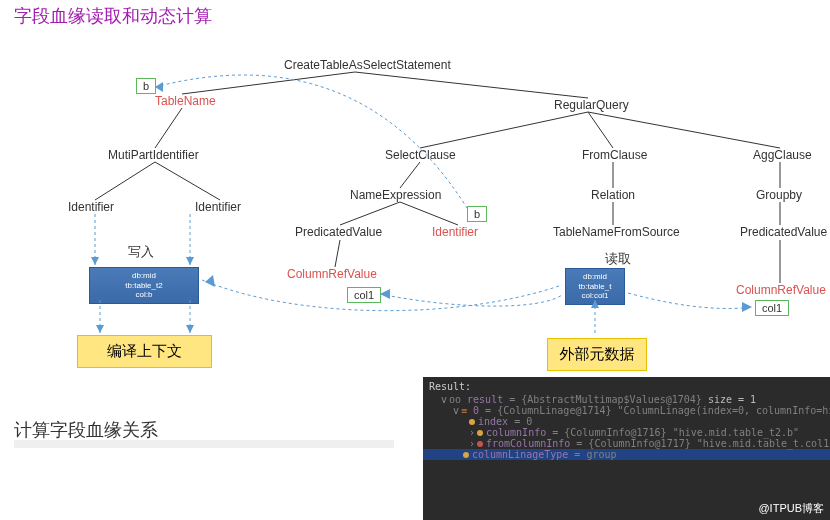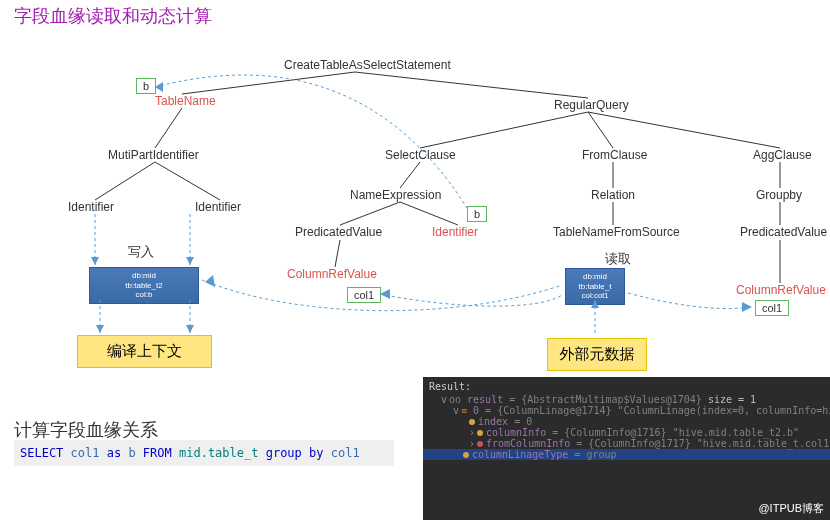--- a/index.html
+++ b/index.html
@@ -133,21 +133,20 @@
   <line class="dashed" x1="190" y1="300" x2="190" y2="333"></line>
   <polygon class="arrow" points="190,333 186,325 194,325"></polygon>
 
   <line class="dashed" x1="595" y1="300" x2="595" y2="336"></line>
   <polygon class="arrow" points="595,300 591,308 599,308"></polygon>
 </svg>
 
 <div class="subtitle">计算字段血缘关系</div>
 
 <div class="sql">
-  <div><span class="skw">SELECT </span><span class="sid2">col1</span><span class="skw"> as </span><span class="sid2">b</span><span class="skw"> FROM </span><span class="sid">mid.table_t</span><span class="skw"> group by </span><span class="sid2">col1</span></div>
 </div>
 
 <div class="debug">
   <div class="hdr">Result:</div>
   <div class="row"><span class="caret">v</span><span class="eq">oo </span><span class="name">result</span><span class="eq"> = {AbstractMultimap$Values@1704}  </span><span>size = 1</span></div>
   <div class="row i1"><span class="caret">v</span><span class="kw">≡ </span><span class="name">0</span><span class="eq"> = {ColumnLinage@1714} "ColumnLinage(index=0, columnInfo=hive.mid.table_t2.b</span></div>
   <div class="row i2"><span class="dot y"></span><span class="name">index</span><span class="eq"> = 0</span></div>
   <div class="row i2"><span class="caret">›</span><span class="dot y"></span><span class="name">columnInfo</span><span class="eq"> = {ColumnInfo@1716} "hive.mid.table_t2.b"</span></div>
   <div class="row i2"><span class="caret">›</span><span class="dot r"></span><span class="name">fromColumnInfo</span><span class="eq"> = {ColumnInfo@1717} "hive.mid.table_t.col1"</span></div>
   <div class="row i2 hl"><span class="dot y"></span><span class="name">columnLinageType</span><span class="eq"> = group</span></div>

